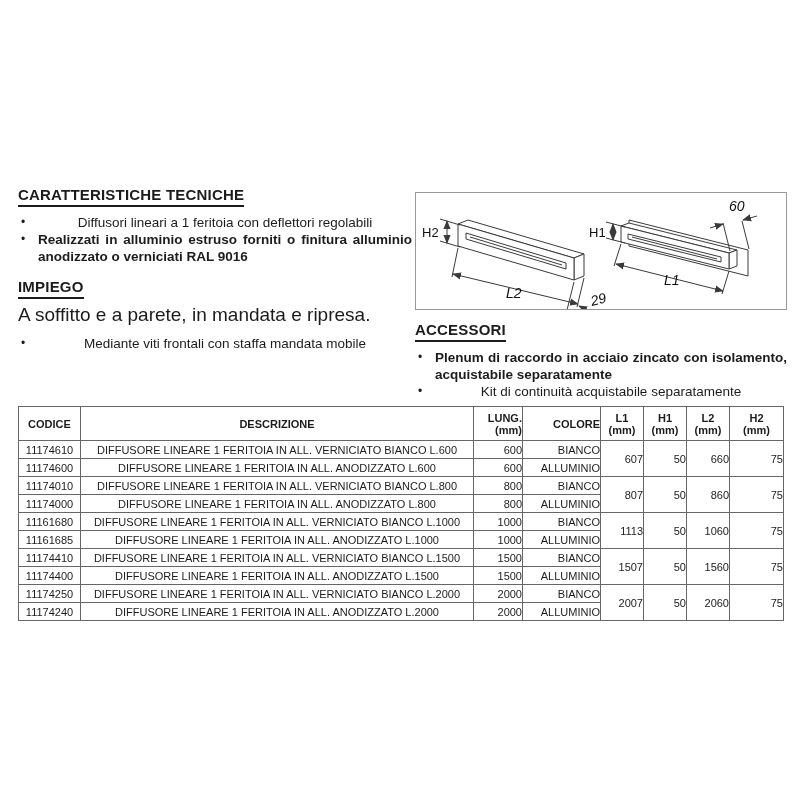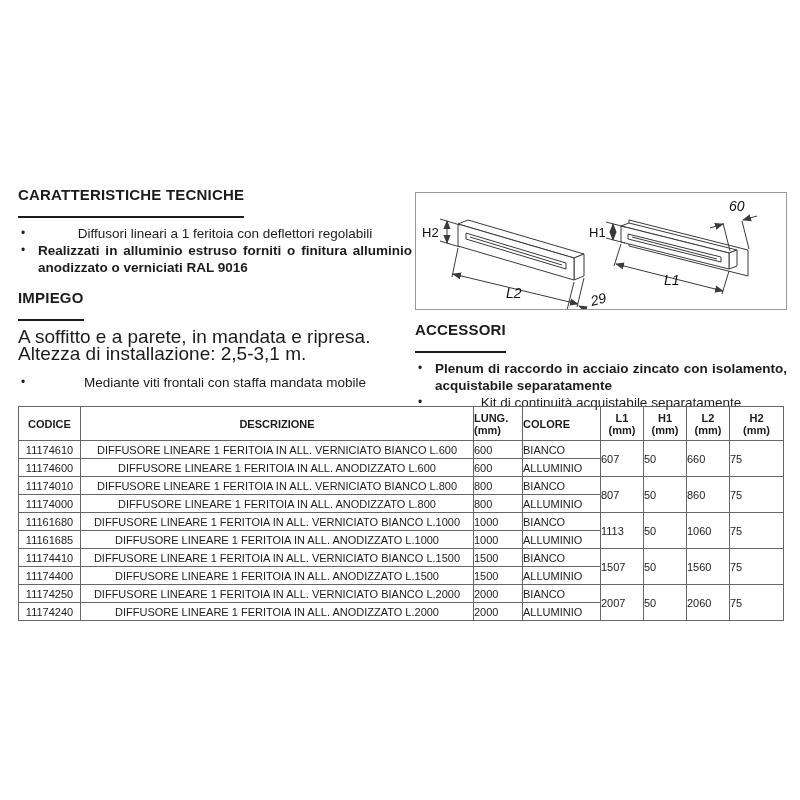--- a/index.html
+++ b/index.html
@@ -5,21 +5,21 @@
   html,body{margin:0;padding:0;}
   body{
     width:800px;height:800px;background:#ffffff;position:relative;overflow:hidden;
     font-family:"Liberation Sans", sans-serif;color:#1c1c1c;
     -webkit-font-smoothing:antialiased;
   }
   .col-left{position:absolute;left:18px;top:186px;width:394px;}
   .col-right{position:absolute;left:415px;top:192px;width:372px;}
 
   h2.sec{font-size:15px;font-weight:bold;margin:0 0 7px 0;letter-spacing:.2px;}
-  h2.sec .u{border-bottom:2px solid #1c1c1c;padding-bottom:13px;display:inline-block;}
+  h2.sec .u{border-bottom:2px solid #1c1c1c;padding-bottom:2px;display:inline-block;}
   .line{font-size:19px;line-height:17px;}
 
   .bullet{display:flex;font-size:13.5px;line-height:17px;margin:0;}
   .bullet .marker{width:20px;flex:0 0 20px;padding-left:3px;box-sizing:border-box;font-size:12px;}
   .bullet .btext{flex:1;text-align:center;}
   .bullet .btext.just{text-align:justify;font-weight:bold;}
   .mt-impiego{margin-top:13px;}
   .mt-fissaggio{margin-top:12px;}
 
   .drawing-box{
@@ -35,21 +35,21 @@
     border-collapse:collapse;table-layout:fixed;
     font-size:11px;color:#1c1c1c;
   }
   table.products th, table.products td{
     border:1px solid #666;padding:0;overflow:hidden;white-space:nowrap;
   }
   table.products thead th{height:33px;font-weight:bold;vertical-align:middle;line-height:12px;}
   table.products tbody td{height:17px;vertical-align:middle;}
   th.left, td.left{text-align:center;padding-left:6px;}
   td.desc{text-align:center;padding-left:5px;}
-  th.center, td.center{text-align:left;}
+  th.center, td.center{text-align:right;}
   .col-codice{width:62px;}
   .col-desc{width:393px;}
   .col-lung{width:49px;}
   .col-colore{width:78px;}
   .col-l1{width:43px;}
   .col-h1{width:43px;}
   .col-l2{width:43px;}
   .col-h2{width:54px;}
 </style>
 </head>
@@ -65,21 +65,20 @@
     </div>
     <div class="bullet">
       <span class="marker">•</span>
       <div class="btext just">Realizzati in alluminio estruso forniti o finitura alluminio anodizzato o verniciati RAL 9016</div>
     </div>
   </section>
 
   <section class="mt-impiego">
     <h2 class="sec"><span class="u">IMPIEGO</span></h2>
     <div class="line">A soffitto e a parete, in mandata e ripresa.</div>
-    <div class="line">Altezza di installazione: 2,5-3,1 m.</div>
   </section>
 
   <section class="mt-fissaggio">
     <div class="bullet">
       <span class="marker">•</span>
       <div class="btext">Mediante viti frontali con staffa mandata mobile</div>
     </div>
   </section>
 
 </div>

